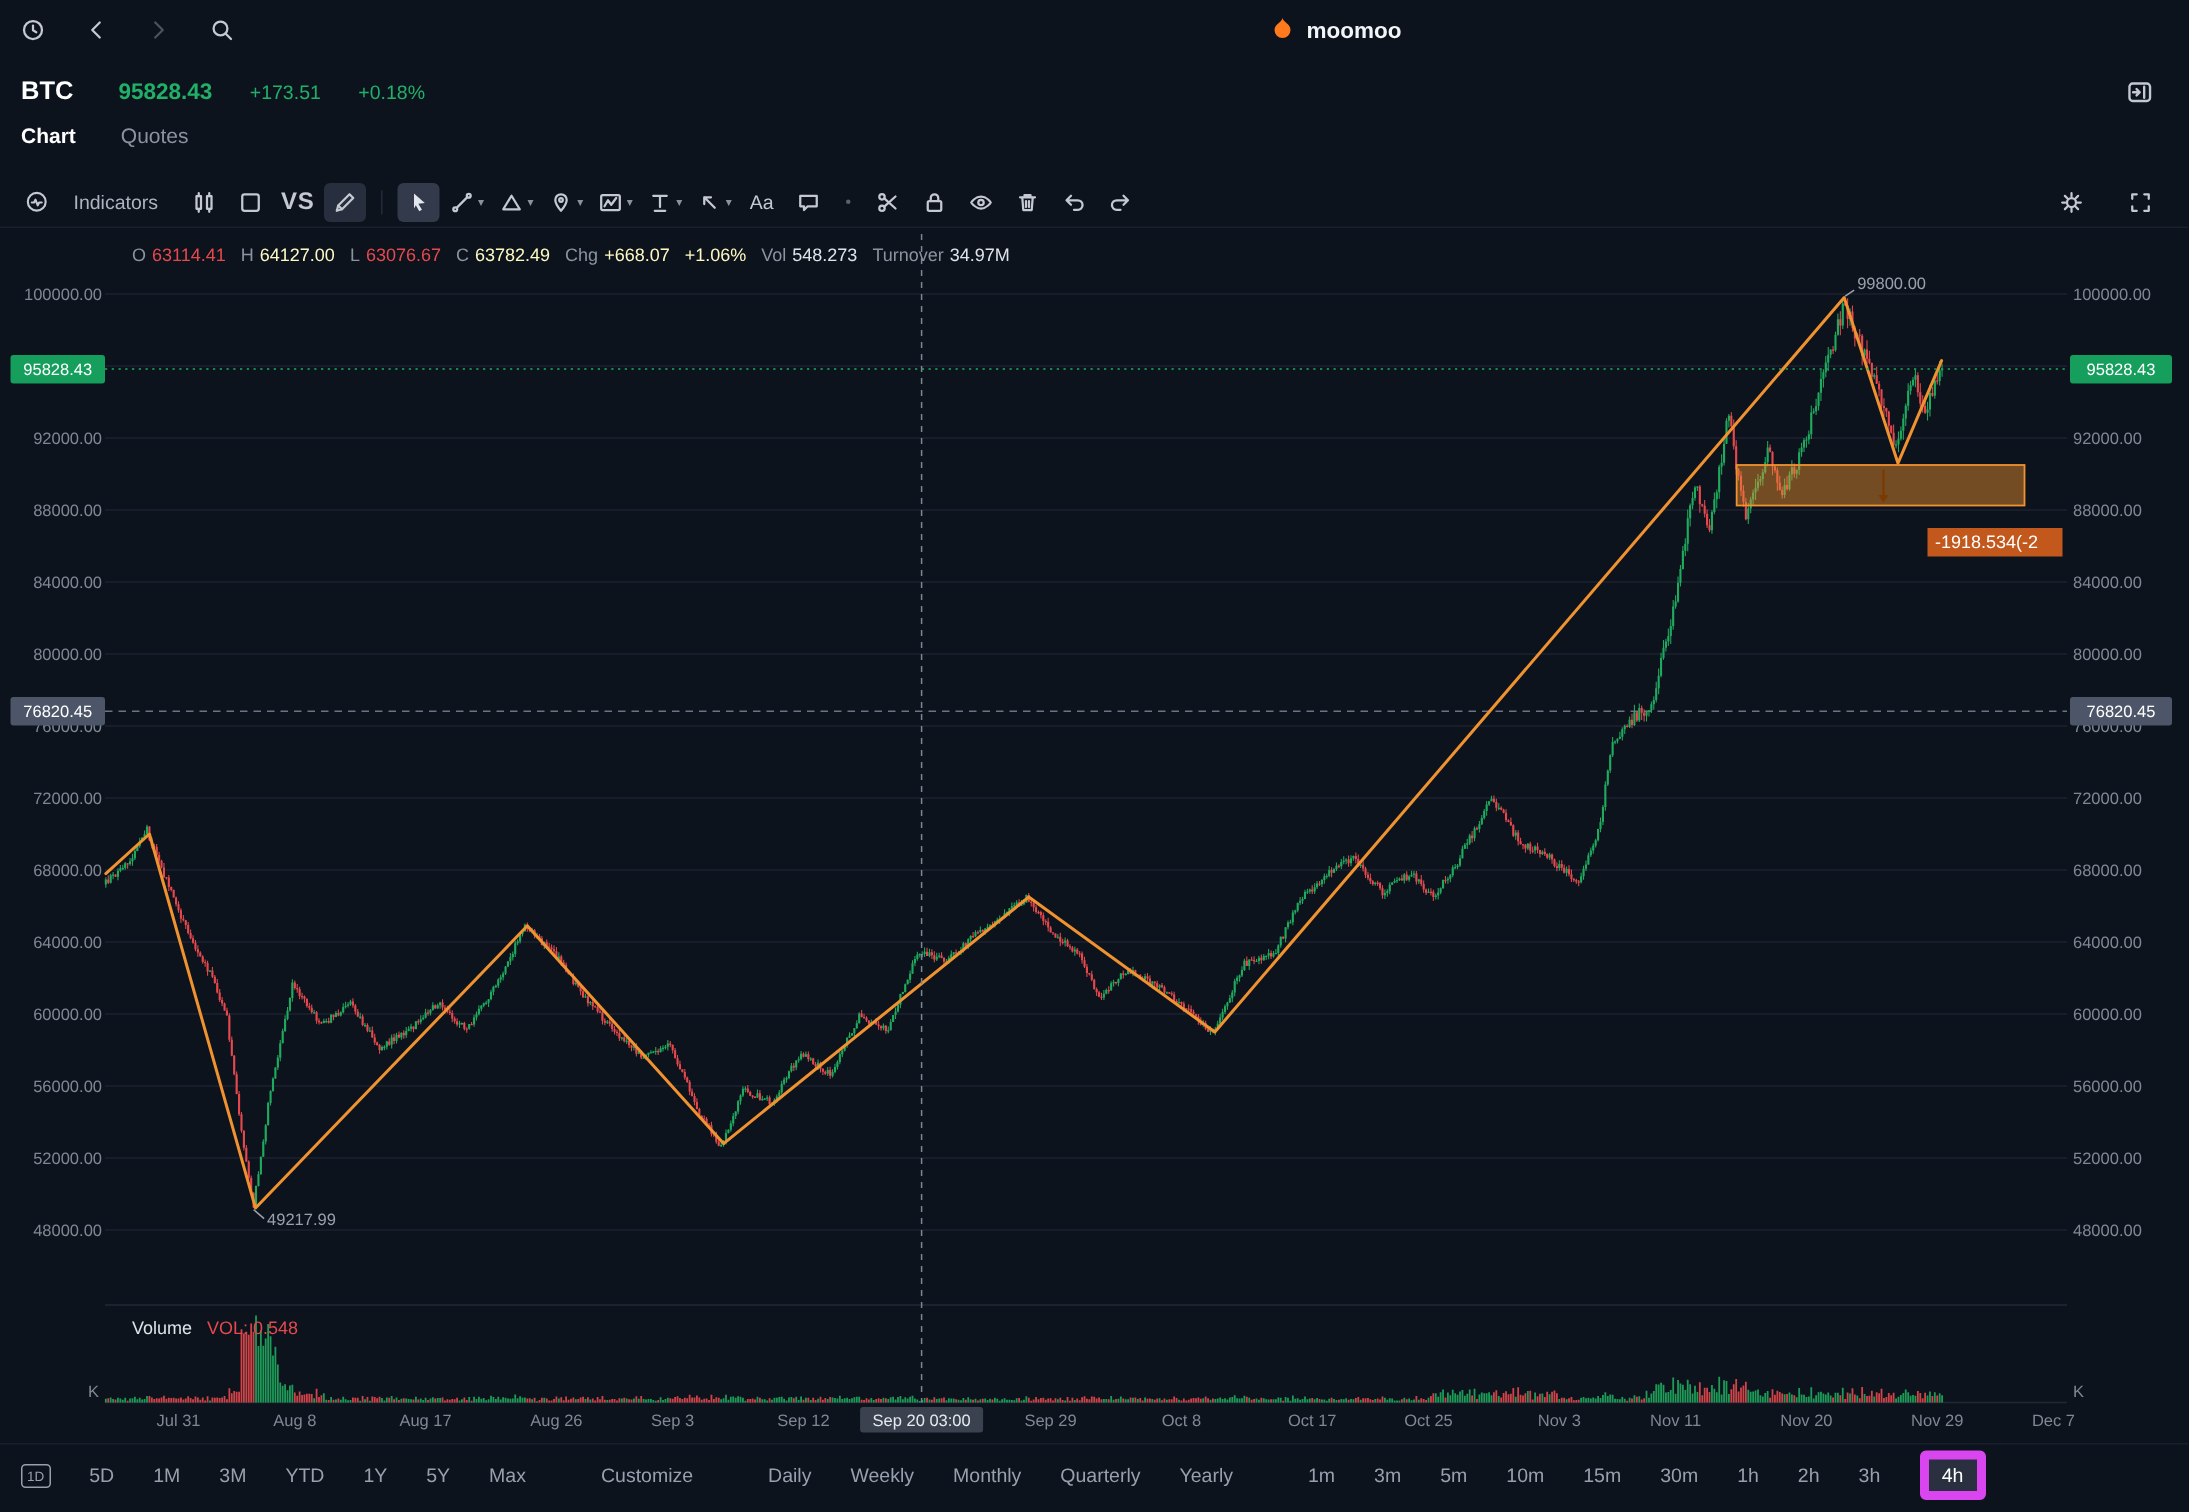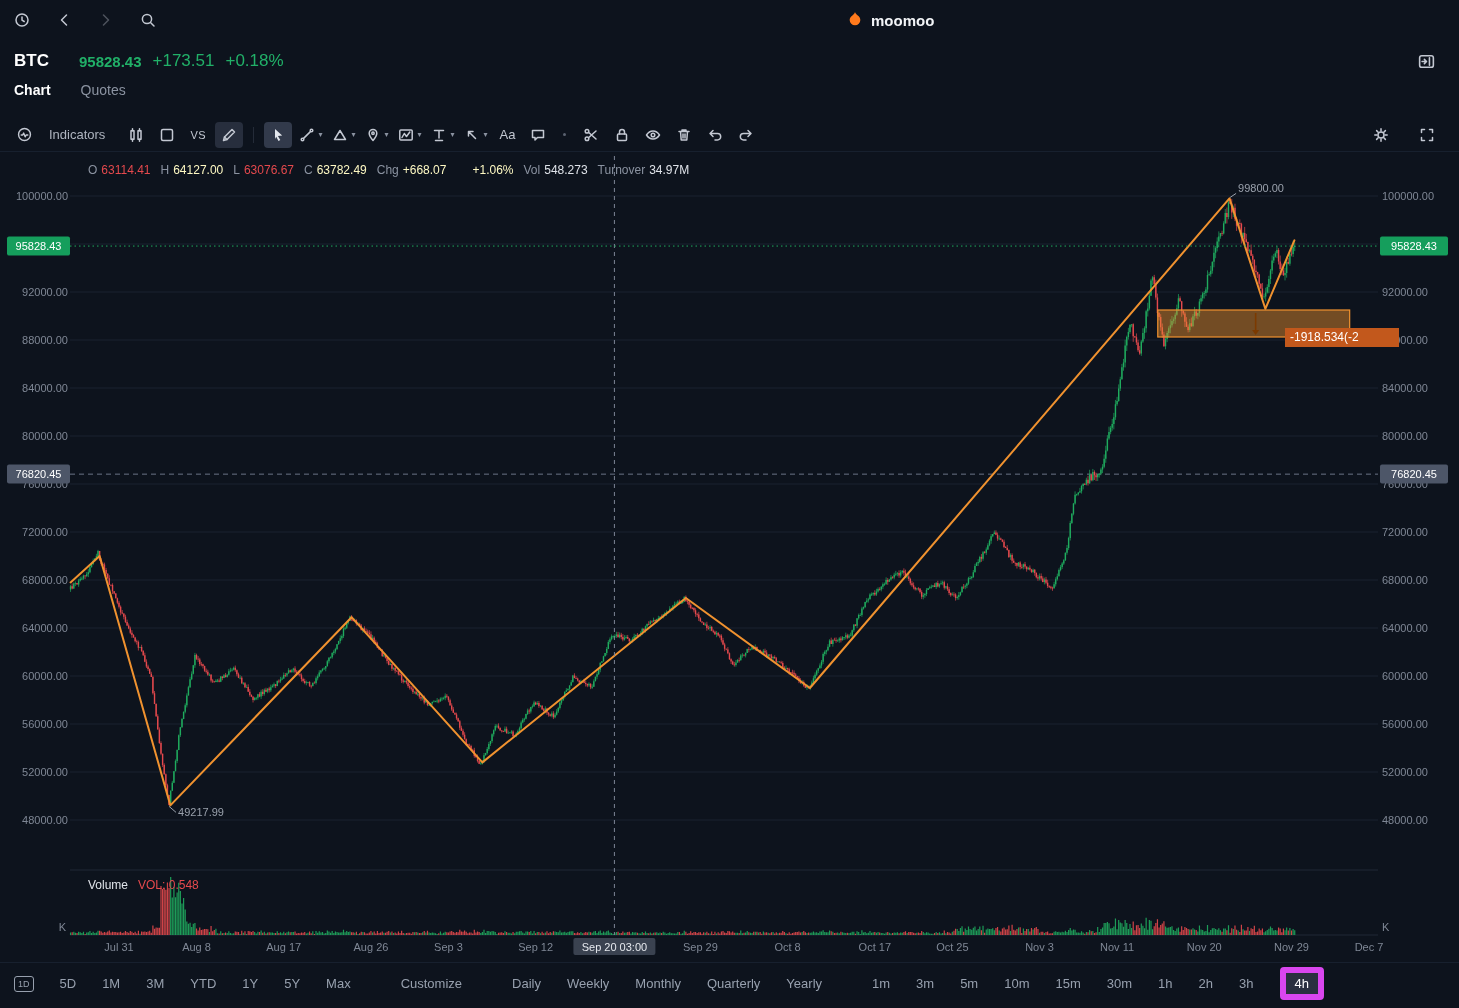--- a/index.html
+++ b/index.html
@@ -15,51 +15,51 @@
   .nav-icons{position:absolute;left:10px;top:0;height:40px;display:flex;align-items:center;gap:18px}
   .nav-btn{width:24px;height:24px;display:flex;align-items:center;justify-content:center;border-radius:4px}
   .dim{opacity:.35}
   .logo{position:absolute;left:845px;top:0;height:40px;display:flex;align-items:center;gap:6px;
         font-weight:bold;font-size:15px;color:#f2f4f7}
 
   
   .ticker-row{position:absolute;top:40px;left:0;right:0;height:42px;display:flex;align-items:center;padding-left:14px}
   .sym{font-size:17px;font-weight:bold;color:#fff}
   .px{font-size:15px;font-weight:600;color:#21b068;margin-left:30px}
-  .chg,.chgp{font-size:17px;color:#21b068;margin-left:11px}
+  .chg,.chgp{font-size:13px;color:#21b068;margin-left:25px}
   .expand-btn{position:absolute;right:22px;top:10px;width:22px;height:22px;display:flex;align-items:center;justify-content:center}
 
   
   .tabs{position:absolute;top:82px;left:0;right:0;height:36px;display:flex;align-items:flex-start;padding-left:14px;gap:30px}
   .tab{font-size:14px;color:#8b93a1}
   .tab.active{color:#fff;font-weight:600}
 
   
   .toolbar{position:absolute;top:118px;left:0;right:0;height:34px;display:flex;align-items:center;
            padding-left:12px;gap:3px;border-bottom:1px solid #17202e}
   .tb{min-width:28px;height:26px;border-radius:4px;display:flex;align-items:center;justify-content:center;gap:1px;padding:0 3px}
   .tb.active{background:#272e3d}
   .tb.active2{background:#323a4b}
   .ind-btn{display:flex;align-items:center;gap:16px;color:#aeb4bf;font-size:13px;margin-right:10px;height:26px;padding:0 4px;border-radius:4px}
   .vdiv{width:1px;height:16px;background:#242b38;margin:0 7px}
-  .txt-tool{font-size:11px;font-weight:normal;color:#c3c8d2;letter-spacing:.5px}
+  .txt-tool{font-size:16px;font-weight:bold;color:#c3c8d2;letter-spacing:.5px}
   .crt{font-size:8px;color:#8a92a0;margin-left:1px}
   .dotsep{width:3px;height:3px;border-radius:50%;background:#5a6270;margin:0 8px}
   .toolbar-right{position:absolute;right:18px;top:0;height:34px;display:flex;align-items:center;gap:18px}
 
   
   .chart-region{position:absolute;top:152px;left:0;width:1459px;height:806px}
   #chart-svg{position:absolute;left:0;top:0;font-family:"Liberation Sans",sans-serif}
   .ohlc-row{position:absolute;left:88px;top:11px;display:flex;align-items:center;font-size:12px;white-space:nowrap}
   .ohlc-row .lab{color:#8b93a1;margin-left:10px}
   .ohlc-row .lab:first-child{margin-left:0}
   .ohlc-row .val{margin-left:4px}
   .red{color:#e5494d}.grn{color:#fef9c3}.wht{color:#dfe3e9}
   .vol-header{position:absolute;left:88px;top:726px;display:flex;gap:10px;font-size:12px}
-  .measure-label{position:absolute;left:1285px;top:176px;width:114px;height:19px;background:#c2581c;color:#fff;
+  .measure-label{position:absolute;left:1285px;top:200px;width:90px;height:19px;background:#c2581c;color:#fff;
                  font-size:12px;line-height:19px;padding-left:5px;white-space:nowrap;overflow:hidden}
 
   
   .bottom-bar{position:absolute;top:962px;left:0;right:0;height:42px;display:flex;align-items:center;
               padding-left:14px;border-top:1px solid #17202e}
   .bb-item{font-size:13px;color:#97a0ae;margin-right:26px;white-space:nowrap}
   .bb-item.ggap{margin-left:24px}
   .bb-item.iconic{border:1px solid #97a0ae;border-radius:3px;font-size:9px;padding:2px 3px}
   .bb-item.selected{color:#fff;background:#2a3040;border:6px solid #d946ef;border-radius:4px;padding:3px 9px}
 </style>
@@ -332,21 +332,21 @@
       <span class="lab">O</span>
         <span class="val red">63114.41</span>
       <span class="lab">H</span>
         <span class="val grn">64127.00</span>
       <span class="lab">L</span>
         <span class="val red">63076.67</span>
       <span class="lab">C</span>
         <span class="val grn">63782.49</span>
       <span class="lab">Chg</span>
         <span class="val grn">+668.07</span>
-      <span class="val grn" style="margin-left:26px">+1.06%</span>
+      <span class="val grn" style="margin-left:10px">+1.06%</span>
       <span class="lab">Vol</span>
         <span class="val wht">548.273</span>
       <span class="lab">Turnover</span>
         <span class="val wht">34.97M</span>
     </div>
 
     <div class="vol-header">
       <span class="wht">Volume</span>
       <span class="red">VOL: 0.548</span>
     </div>

